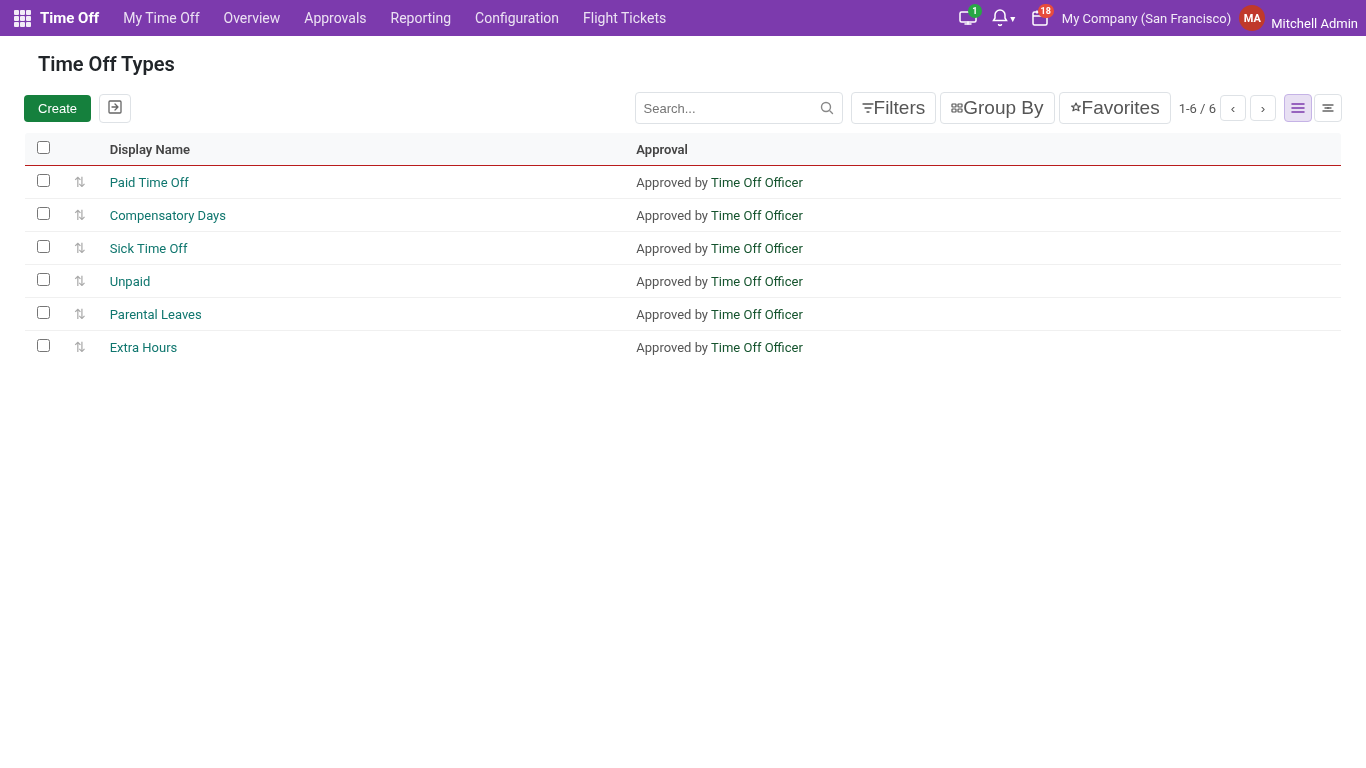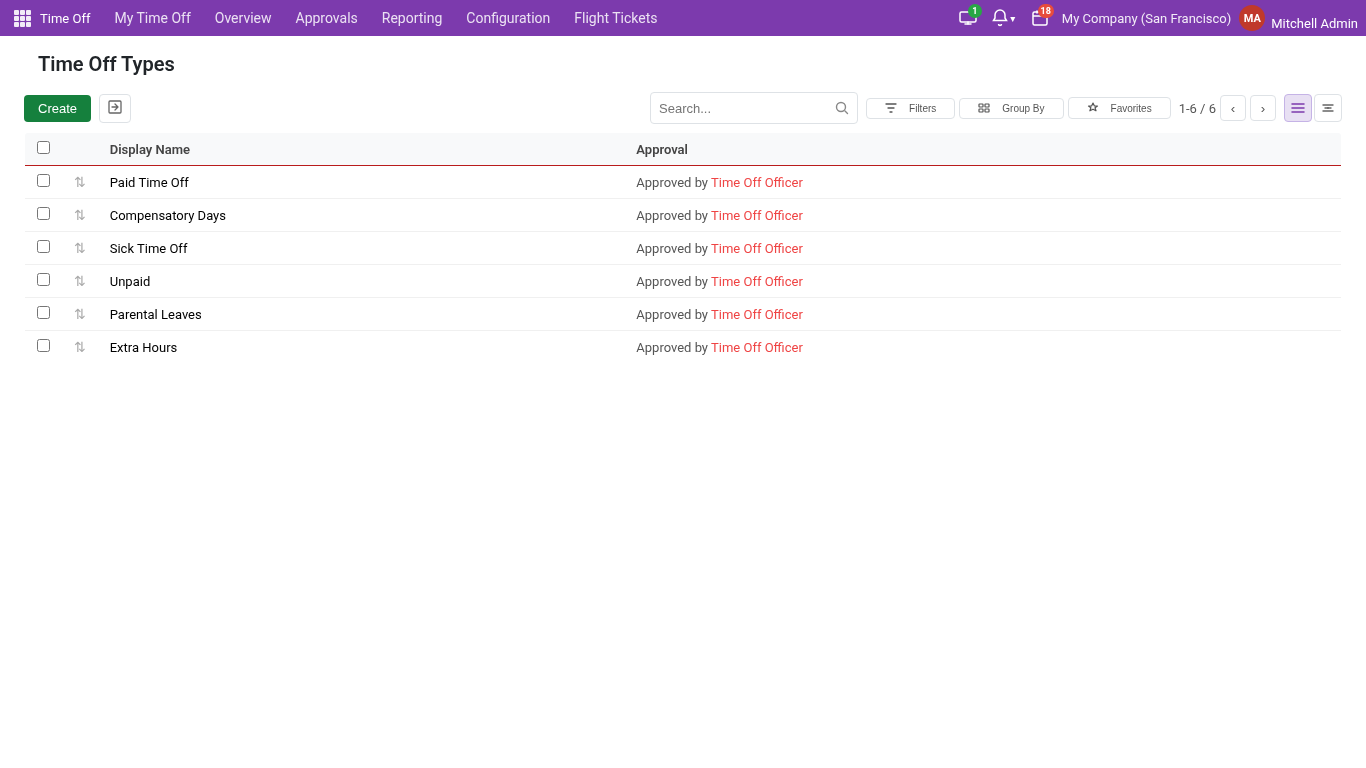--- a/index.html
+++ b/index.html
@@ -15,21 +15,21 @@
       padding: 0 8px;
       gap: 4px;
     }
     .topnav-apps {
       width: 28px; height: 28px;
       display: flex; align-items: center; justify-content: center;
       cursor: pointer;
       border-radius: 4px;
     }
     .topnav-brand {
-      font-size: 13px; font-weight: 400;
+      font-size: 15px; font-weight: 700;
       color: #fff;
       margin-right: 8px;
       white-space: nowrap;
     }
     .topnav-menu {
       display: flex; align-items: center; gap: 0;
       flex: 1;
     }
     .topnav-menu a {
       color: rgba(255,255,255,0.85);
@@ -135,27 +135,27 @@
       color: #333;
     }
     .search-icon { color: #888; font-size: 14px; }
 
     .filter-group {
       display: flex;
       align-items: center;
       gap: 4px;
     }
     .filter-btn {
-      display: flex; align-items: center; gap: 12px;
+      display: flex; align-items: center; gap: 0;
       background: #fff;
       border: 1px solid #dee2e6;
-      padding: 4px 18px;
-      border-radius: 4px;
-      cursor: pointer;
-      font-size: 10px;
+      padding: 4px 10px;
+      border-radius: 4px;
+      cursor: pointer;
+      font-size: 19px;
       color: #555;
     }
 
     
     .pagination {
       display: flex; align-items: center; gap: 4px;
       color: #555; font-size: 13px;
     }
     .pag-btn {
       background: #fff;
@@ -206,27 +206,27 @@
       transition: background 0.1s;
     }
     .data-table tbody td {
       padding: 8px 12px;
       font-size: 13px;
     }
     .data-table tbody td:first-child { text-align: center; width: 32px; }
     .data-table tbody td:nth-child(2) { width: 24px; }
 
     .row-name {
-      color: #000000;
+      color: #0f766e;
       cursor: pointer;
       text-decoration: none;
     }
 
     .approval-text { color: #555; }
-    .approval-link { color: #ef4444; }
+    .approval-link { color: #14532d; }
 
     .drag-handle {
       color: #aaa;
       cursor: grab;
       font-size: 14px;
     }
 
     input[type="checkbox"] { cursor: pointer; }
 
     

